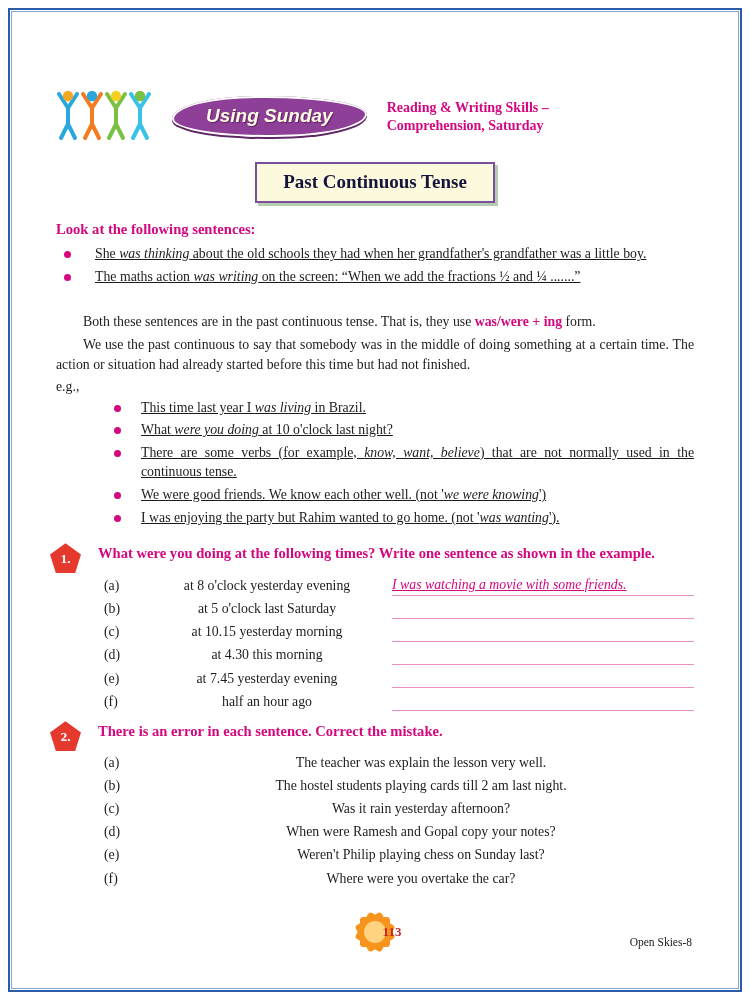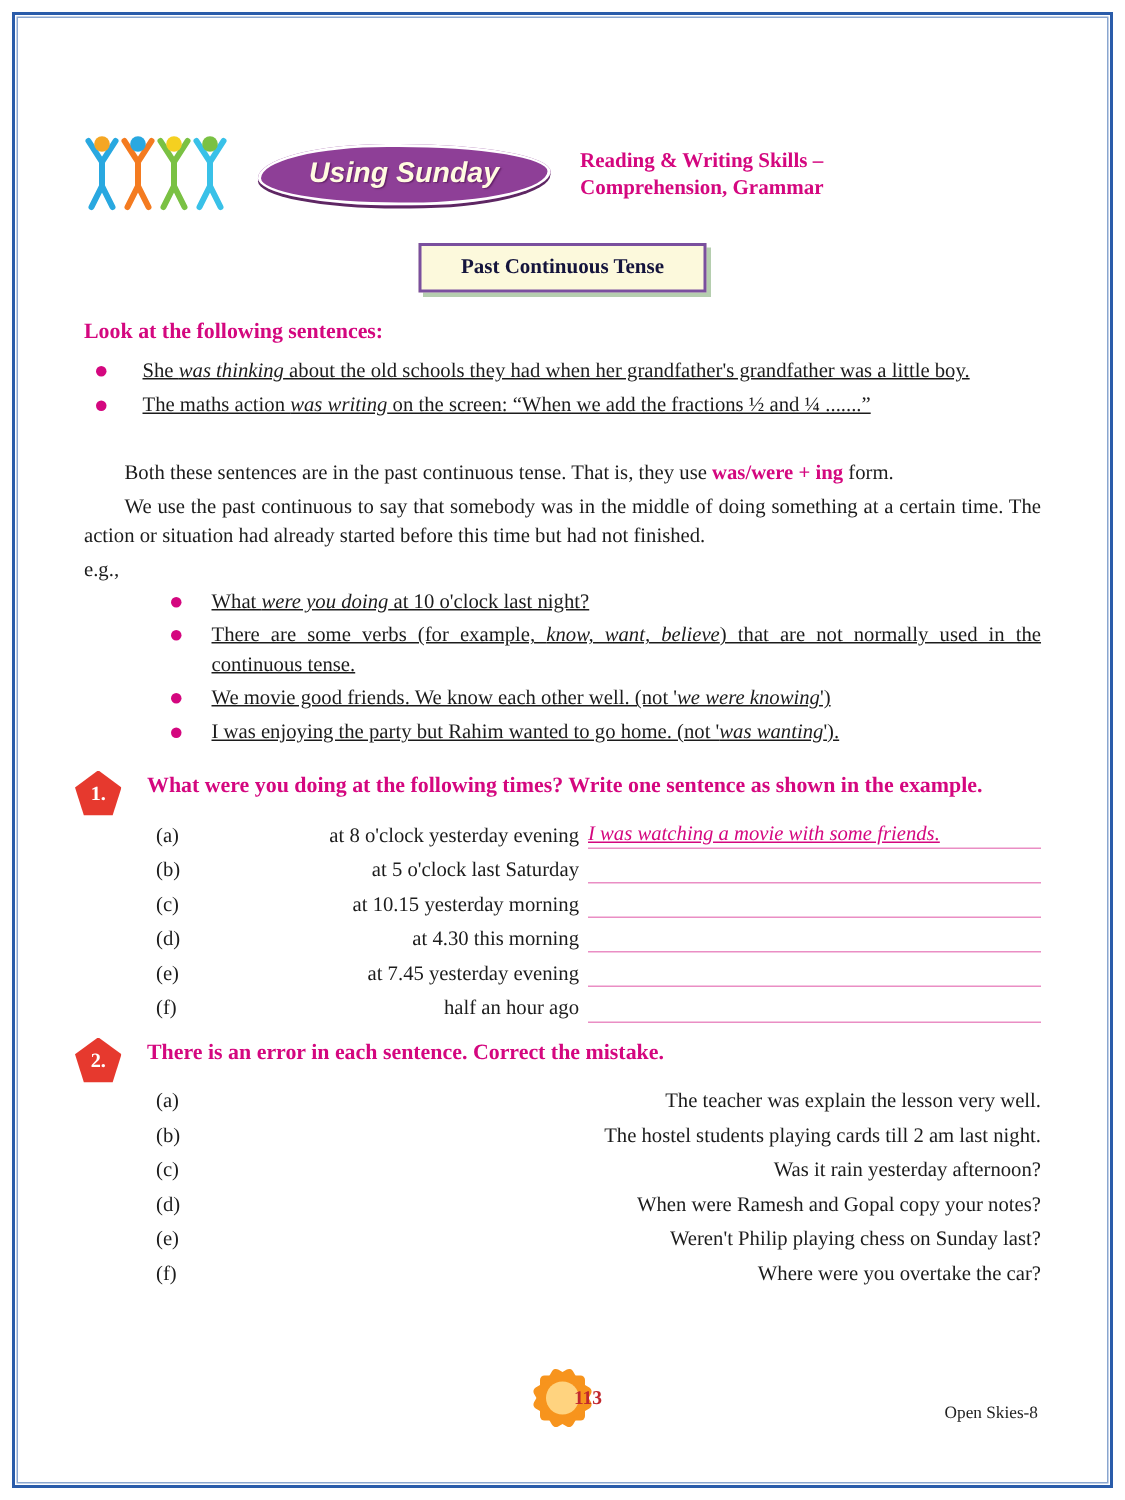--- a/index.html
+++ b/index.html
@@ -27,21 +27,21 @@
     font-size:19px; color:#fffbe0; text-shadow:1px 1px 1px rgba(60,0,60,.5);
   }
   .skills { font-weight:bold; color:var(--accent_magenta,#c0267e); font-size:14px; line-height:1.3; }
 
   
   .titlebox-wrap { text-align:center; margin:2px 0 16px; }
   .titlebox {
     display:inline-block; padding:5px 26px;
     background:var(--box_bg,#fcf9dc); border:2px solid var(--box_border,#7a4f9e);
     box-shadow:3px 3px 0 rgba(120,165,110,.55);
-    font-weight:bold; font-size:14px; color:#14143c;text-align:right;
+    font-weight:bold; font-size:19px; color:#14143c;text-align:right;
   }
 
   .mag-head { color:var(--accent_magenta,#e0007f); font-size:14.6px; font-weight:bold; margin:0 0 5px; }
 
   
   .bullets { list-style:none; margin:0; padding:0; }
   .bullets li { display:flex; margin-bottom:3px; text-align:justify; }
   .dot { flex:none; width:7px; height:7px; border-radius:50%; background:var(--accent_magenta,#e0007f); }
   .lvl1 .dot { margin:7px 24px 0 8px; }
   .lvl2 { margin-left:58px; margin-top:1px; }
@@ -65,21 +65,21 @@
     flex:none; width:31px; height:30px; margin-top:1px;
     background:var(--pentagon_red,#e6392e);
     clip-path:polygon(50% 0%, 100% 38%, 81% 100%, 19% 100%, 0% 38%);
     display:flex; align-items:center; justify-content:center;
     color:#fff; font-weight:bold; font-size:13.5px;
   }
   .ex-head .mag-head { flex:1; margin:1px 0 4px; }
   .ex-items { margin:2px 0 0 48px; }
   .ex-row { display:flex; align-items:flex-end; margin-bottom:3.5px; }
   .letter { flex:none; width:44px; }
-  .itext { text-align:right; }
+  .itext { text-align:center; }
   .w-fixed { flex:none; width:238px; }
   .w-grow { flex:1; }
   .answer { flex:1; margin-left:6px; border-bottom:1.4px solid var(--line_pink,#ea8ec4); min-height:17px; }
   .ans { color:var(--accent_magenta,#e0007f); font-style:italic; text-decoration:underline; text-decoration-color:var(--accent_magenta,#e0007f); }
   .ans:empty { text-decoration:none; }
 
   
   .footer { position:absolute; left:0; right:0; bottom:34px; height:52px; }
   .star { position:relative; width:36px; height:36px; margin:0 auto; }
   .star .sq { position:absolute; inset:3px; background:var(--star_orange,#f7941d); border-radius:3px; }
@@ -111,21 +111,21 @@
           <circle cx="36" cy="10" r="5.2" fill="#29a8e0"></circle>
           <circle cx="60" cy="10" r="5.2" fill="#f5d020"></circle>
           <circle cx="84" cy="10" r="5.2" fill="#7ac143"></circle>
         </svg>
       </div>
       <div class="badge">
         <span>Using Sunday</span>
       </div>
       <div class="skills">
         <div>Reading &amp; Writing Skills –</div>
-        <div>Comprehension, Grammar</div>
+        <div>Comprehension, Saturday</div>
       </div>
     </header>
 
     <div class="titlebox-wrap">
       <div class="titlebox">
         <span>Past Continuous Tense</span>
       </div>
     </div>
 
     <h3 class="mag-head">Look at the following sentences:</h3>
@@ -142,34 +142,38 @@
           <span class="btext"><span>The maths action </span><span class="seg-i">was writing</span><span> on the screen: “When we add the fractions ½ and ¼ .......”</span></span>
         </li>
       </ul>
 
     <p class="para indent p1"><span>Both these sentences are in the past continuous tense. That is, they use </span><span class="seg-b seg-c">was/were + ing</span><span> form.</span></p>
     <p class="para indent p2"><span>We use the past continuous to say that somebody was in the middle of doing something at a certain time. The action or situation had already started before this time but had not finished.</span></p>
     <p class="para eg">e.g.,</p>
 
     <ul class="bullets lvl2">
 
+        <li class="bullet">
+          <span class="dot"></span>
+          <span class="btext"><span>This time last year I </span><span class="seg-i">was living</span><span> in Brazil.</span></span>
+        </li>
 
         <li class="bullet">
           <span class="dot"></span>
           <span class="btext"><span>What </span><span class="seg-i">were you doing</span><span> at 10 o'clock last night?</span></span>
         </li>
 
         <li class="bullet">
           <span class="dot"></span>
           <span class="btext"><span>There are some verbs (for example, </span><span class="seg-i">know, want, believe</span><span>) that are not normally used in the continuous tense.</span></span>
         </li>
 
         <li class="bullet">
           <span class="dot"></span>
-          <span class="btext"><span>We movie good friends. We know each other well. (not '</span><span class="seg-i">we were knowing</span><span>')</span></span>
+          <span class="btext"><span>We were good friends. We know each other well. (not '</span><span class="seg-i">we were knowing</span><span>')</span></span>
         </li>
 
         <li class="bullet">
           <span class="dot"></span>
           <span class="btext"><span>I was enjoying the party but Rahim wanted to go home. (not '</span><span class="seg-i">was wanting</span><span>').</span></span>
         </li>
       </ul>
 
     <section class="exercise">
       <div class="ex-head">

